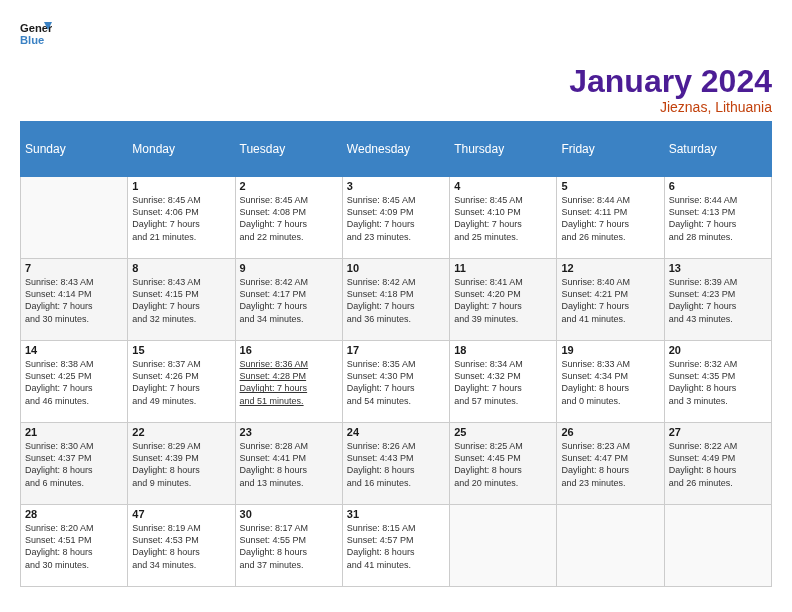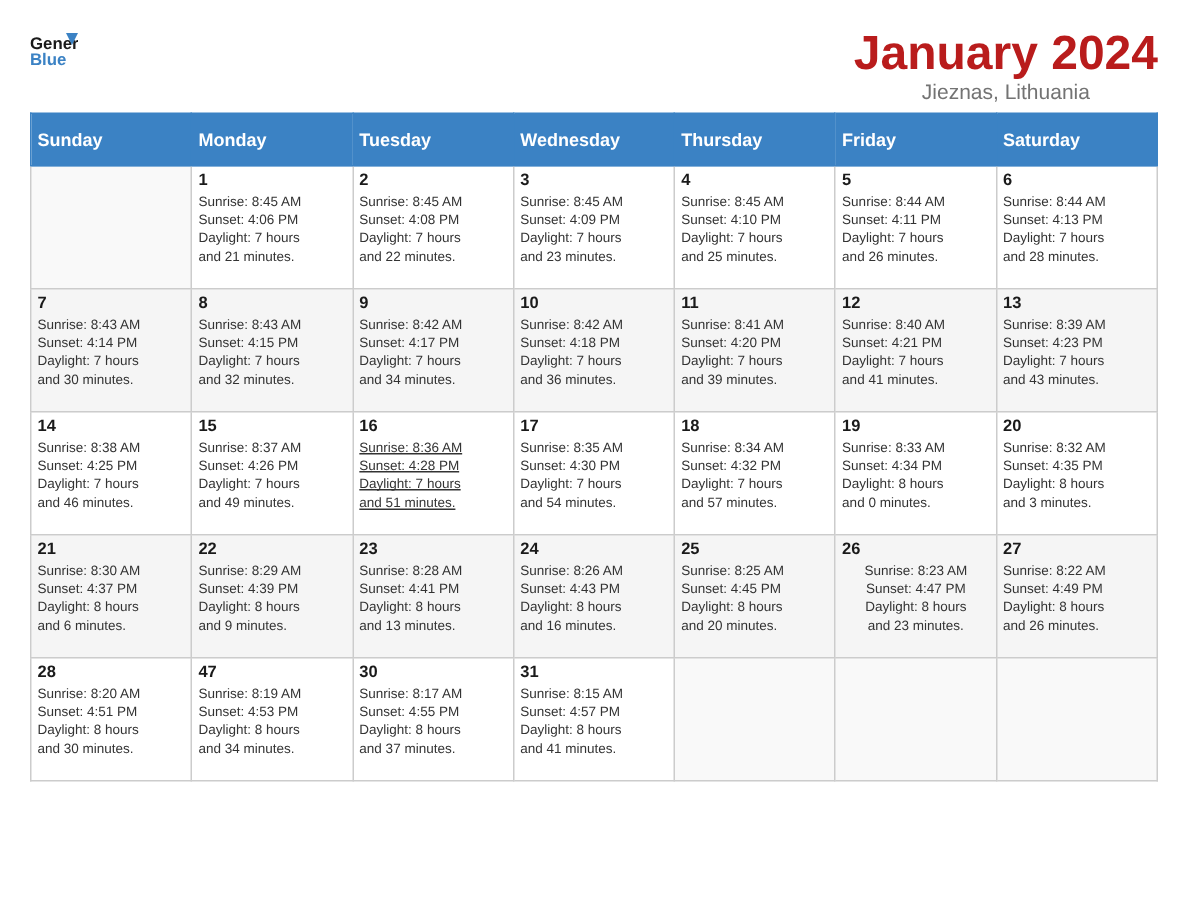--- a/index.html
+++ b/index.html
@@ -30,39 +30,39 @@
     .logo-icon {
       width: 32px;
       height: 32px;
     }
     .title-block {
       text-align: right;
     }
     .month-title {
       font-size: 32px;
       font-weight: bold;
-      color: #b91c1c;
+      color: #4c1d95;
       line-height: 1.1;
+      margin-top: 46px;
     }
     .location {
       font-size: 14px;
-      color: #737373;
-      text-align: center;
+      color: #c2410c;
     }
     .calendar-table {
       width: 100%;
       border-collapse: collapse;
       table-layout: fixed;
     }
     .calendar-table th {
       background: #3b82c4;
       color: #fff;
       font-size: 12px;
-      font-weight: bold;
-      padding: 10px 4px;
+      font-weight: normal;
+      padding: 20px 4px;
       text-align: left;
       border: 1px solid #3b82c4;
     }
     .calendar-table td {
       border: 1px solid #ccc;
       vertical-align: top;
       padding: 3px 4px;
       font-size: 9.5px;
       color: #222;
       height: 82px;
@@ -295,21 +295,21 @@
           </td>
           <td>
             <div class="day-number">25</div>
             <div class="cell-info" style="white-space: pre-line;">Sunrise: 8:25 AM
 Sunset: 4:45 PM
 Daylight: 8 hours
 and 20 minutes.</div>
           </td>
           <td>
             <div class="day-number">26</div>
-            <div class="cell-info" style="white-space: pre-line; text-align: center;">Sunrise: 8:23 AM
+            <div class="cell-info" style="white-space: pre-line;">Sunrise: 8:23 AM
 Sunset: 4:47 PM
 Daylight: 8 hours
 and 23 minutes.</div>
           </td>
           <td>
             <div class="day-number">27</div>
             <div class="cell-info" style="white-space: pre-line;">Sunrise: 8:22 AM
 Sunset: 4:49 PM
 Daylight: 8 hours
 and 26 minutes.</div>

